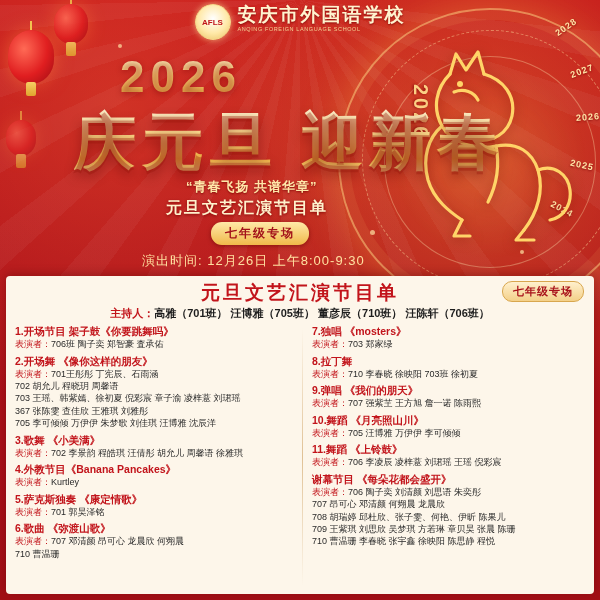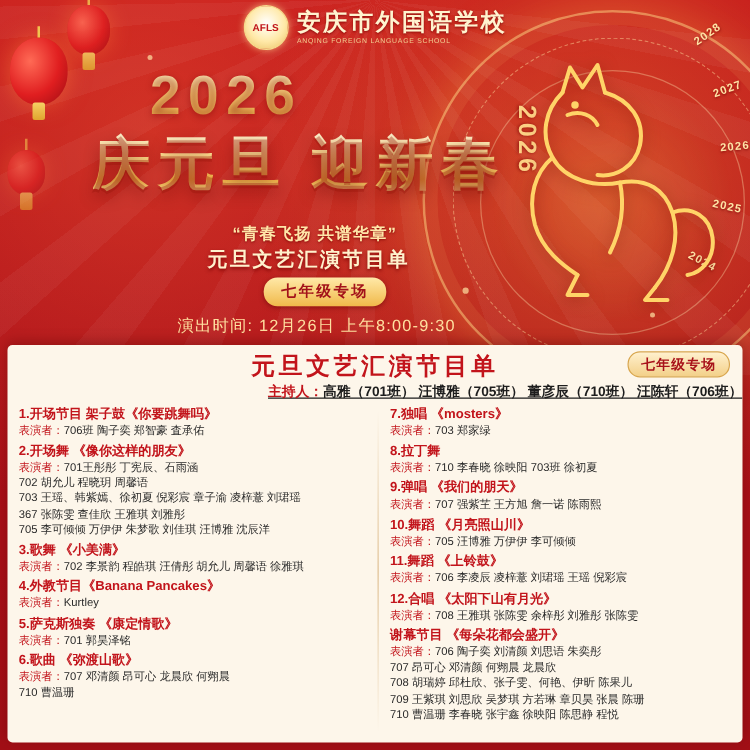--- a/index.html
+++ b/index.html
@@ -9,21 +9,21 @@
       radial-gradient(circle at 78% 26%, rgba(255,170,60,0.35) 0%, rgba(200,20,24,0) 42%),
       radial-gradient(circle at 20% 18%, rgba(255,120,60,0.30) 0%, rgba(190,18,22,0) 45%),
       linear-gradient(180deg,#c4161c 0%,#b0111a 45%,#a20f16 100%);
   }
   
   .rays{position:absolute;left:0;top:0;width:600px;height:300px;
     background:repeating-conic-gradient(from 0deg at 50% 0%,
       rgba(255,255,255,0.045) 0deg 5deg, rgba(255,255,255,0) 5deg 12deg);
     pointer-events:none;}
   
-  .logo-wrap{position:absolute;top:4px;left:0;width:600px;display:flex;justify-content:center;align-items:center;z-index:9;}
+  .logo-wrap{position:absolute;top:4px;left:0;width:600px;display:flex;justify-content:center;align-items:flex-start;z-index:9;}
   .logo-badge{width:34px;height:34px;border-radius:50%;background:
      radial-gradient(circle at 50% 40%,#ffffff 0%,#ffe9a8 55%,#e8bf61 100%);
      border:1px solid #f6d98c;display:flex;align-items:center;justify-content:center;
      font-size:8px;color:#c0141a;font-weight:bold;box-shadow:0 0 6px rgba(255,220,150,.7);}
   .logo-text{margin-left:7px;color:#ffe9b0;line-height:1.15;text-align:left;}
   .logo-cn{font-size:19px;font-weight:bold;letter-spacing:2px;color:#fff3cf;text-shadow:0 1px 2px rgba(120,0,0,.8);}
   .logo-en{font-size:5.5px;letter-spacing:.6px;color:#f3cf92;}
 
   
   .lantern{position:absolute;width:46px;height:54px;border-radius:50%/46%;
@@ -56,41 +56,41 @@
 
   
   .horse{position:absolute;right:18px;top:34px;width:190px;height:215px;color:#ffd26a;}
   .horse svg{width:100%;height:100%;display:block;filter:drop-shadow(0 2px 6px rgba(120,20,0,.55));}
 
   
   .year{position:absolute;left:120px;top:52px;font-size:44px;font-weight:bold;letter-spacing:6px;
     background:linear-gradient(180deg,#fff6d6 0%,#ffd97a 45%,#e8a93c 100%);
     -webkit-background-clip:text;background-clip:text;color:transparent;
     text-shadow:0 2px 6px rgba(120,0,0,.45);}
-  .maintitle{position:absolute;left:74px;top:100px;font-size:46px;font-weight:bold;letter-spacing:6px;
+  .maintitle{position:absolute;left:74px;top:100px;font-size:62px;font-weight:bold;letter-spacing:6px;
     background:linear-gradient(180deg,#fffbe8 0%,#ffde8c 40%,#f0b445 70%,#fff0c0 100%);
     -webkit-background-clip:text;background-clip:text;color:transparent;
     text-shadow:0 3px 0 rgba(150,20,10,.35), 0 6px 12px rgba(90,0,0,.45);}
   .subtitle{position:absolute;left:186px;top:178px;font-size:13px;font-weight:bold;color:#ffe6a8;letter-spacing:1px;
      text-shadow:0 1px 2px rgba(120,0,0,.8);}
   .subtitle2{position:absolute;left:166px;top:198px;font-size:16px;font-weight:bold;color:#fff2cd;letter-spacing:2px;
      text-shadow:0 1px 3px rgba(120,0,0,.85);}
   .gradechip{position:absolute;left:211px;top:222px;padding:3px 14px;border-radius:11px;
      background:linear-gradient(180deg,#ffe9a8,#f0b94a);color:#a3121a;font-size:12px;font-weight:bold;letter-spacing:2px;
      box-shadow:0 1px 4px rgba(80,0,0,.5);}
   .showtime{position:absolute;left:142px;top:252px;font-size:13px;color:#ffe0a0;letter-spacing:1px;}
 
   
   .panel{position:absolute;left:6px;top:276px;width:588px;height:318px;background:#fdf6ea;border-radius:4px;
      box-shadow:0 -2px 10px rgba(80,0,0,.35);overflow:hidden;}
   .panel-head{position:relative;height:28px;}
   .panel-title{position:absolute;left:0;right:0;top:4px;text-align:center;font-size:19px;font-weight:bold;color:#c2141b;letter-spacing:3px;}
   .panel-chip{position:absolute;right:10px;top:5px;padding:2px 10px;border-radius:10px;border:1px solid #d8a64e;
      background:linear-gradient(180deg,#fff0cd,#f3d089);color:#a8121a;font-size:11px;font-weight:bold;letter-spacing:1px;}
-  .hosts{text-align:right;font-size:11px;color:#1d1d1d;margin:2px 0 4px;font-weight:bold;text-decoration:underline;}
+  .hosts{text-align:center;font-size:11px;color:#1d1d1d;margin:2px 0 4px;font-weight:bold;}
   .hosts .lab{color:#c2141b;}
   .cols{display:flex;padding:0 9px;gap:24px;}
   .col{flex:1;}
   .item{margin-bottom:4px;}
   .item-title{font-size:10.5px;font-weight:bold;color:#c2141b;line-height:1.25;}
   .perf{font-size:9px;color:#2a2a2a;line-height:1.38;}
   .perf .plab{color:#c2141b;}
   .divider{position:absolute;left:296px;top:52px;width:1px;height:258px;background:linear-gradient(180deg,rgba(200,150,80,0),rgba(200,150,80,.55),rgba(200,150,80,0));}
   .sparkle{position:absolute;border-radius:50%;background:#ffe3a4;opacity:.7;}
 </style>
@@ -220,24 +220,20 @@
         <div class="item">
           <div class="item-title">10.舞蹈 《月亮照山川》</div>
           <div class="perf"><span class="plab">表演者：</span><span>705 汪博雅 万伊伊 李可倾倾</span></div>
         </div>
 
         <div class="item">
           <div class="item-title">11.舞蹈 《上铃鼓》</div>
           <div class="perf"><span class="plab">表演者：</span><span>706 李凌辰 凌梓薏 刘珺瑶 王瑶 倪彩宸</span></div>
         </div>
 
-        <div class="item">
-          <div class="item-title">12.合唱 《太阳下山有月光》</div>
-          <div class="perf"><span class="plab">表演者：</span><span>708 王雅琪 张陈雯 余梓彤 刘雅彤 张陈雯</span></div>
-        </div>
 
         <div class="item">
           <div class="item-title">谢幕节目 《每朵花都会盛开》</div>
           <div class="perf"><span class="plab">表演者：</span><span>706 陶子奕 刘清颜 刘思语 朱奕彤</span></div>
           <div class="perf">707 昂可心 邓清颜 何翙晨 龙晨欣</div>
           <div class="perf">708 胡瑞婷 邱杜欣、张子雯、何艳、伊昕 陈果儿</div>
           <div class="perf">709 王紫琪 刘思欣 吴梦琪 方若琳 章贝昊 张晨 陈珊</div>
           <div class="perf">710 曹温珊 李春晓 张宇鑫 徐映阳 陈思静 程悦</div>
         </div>
 

